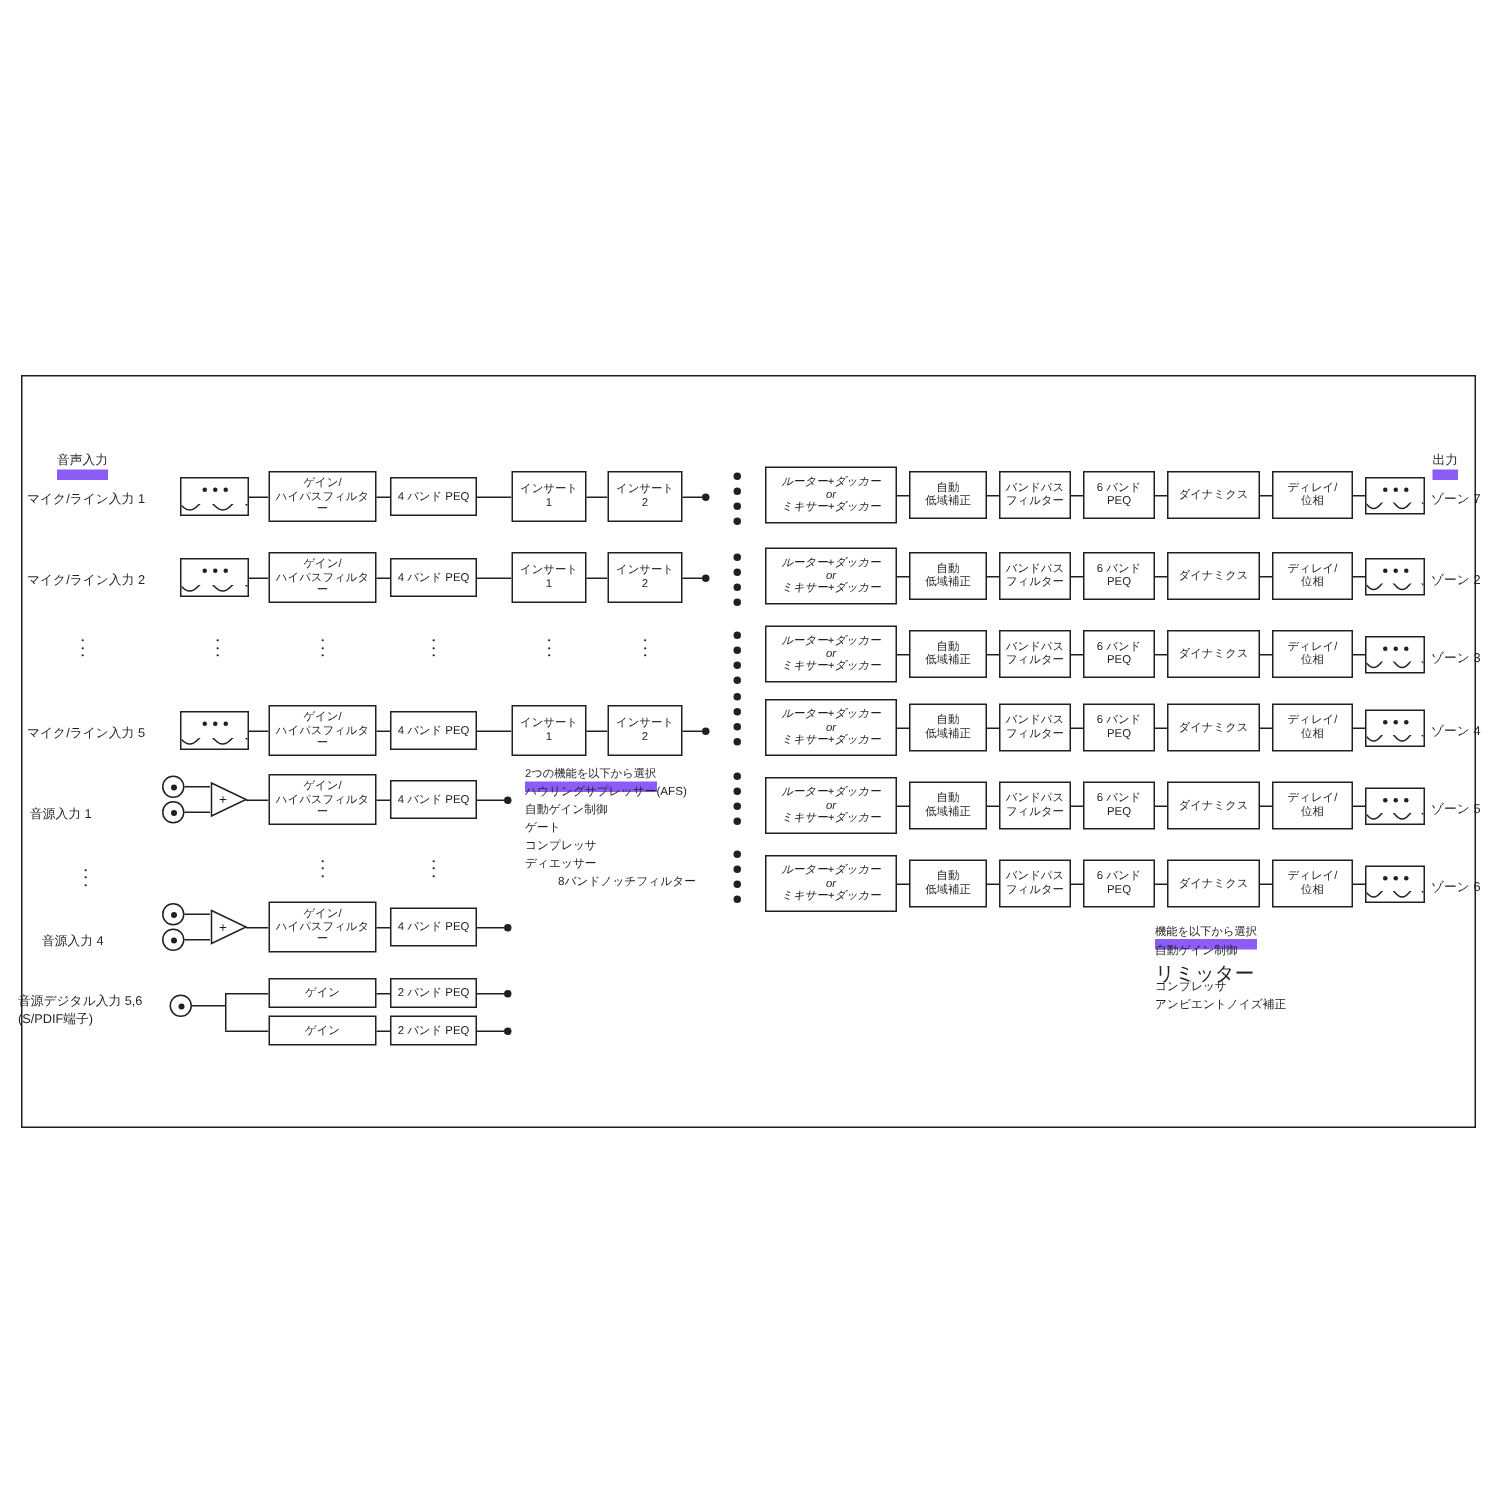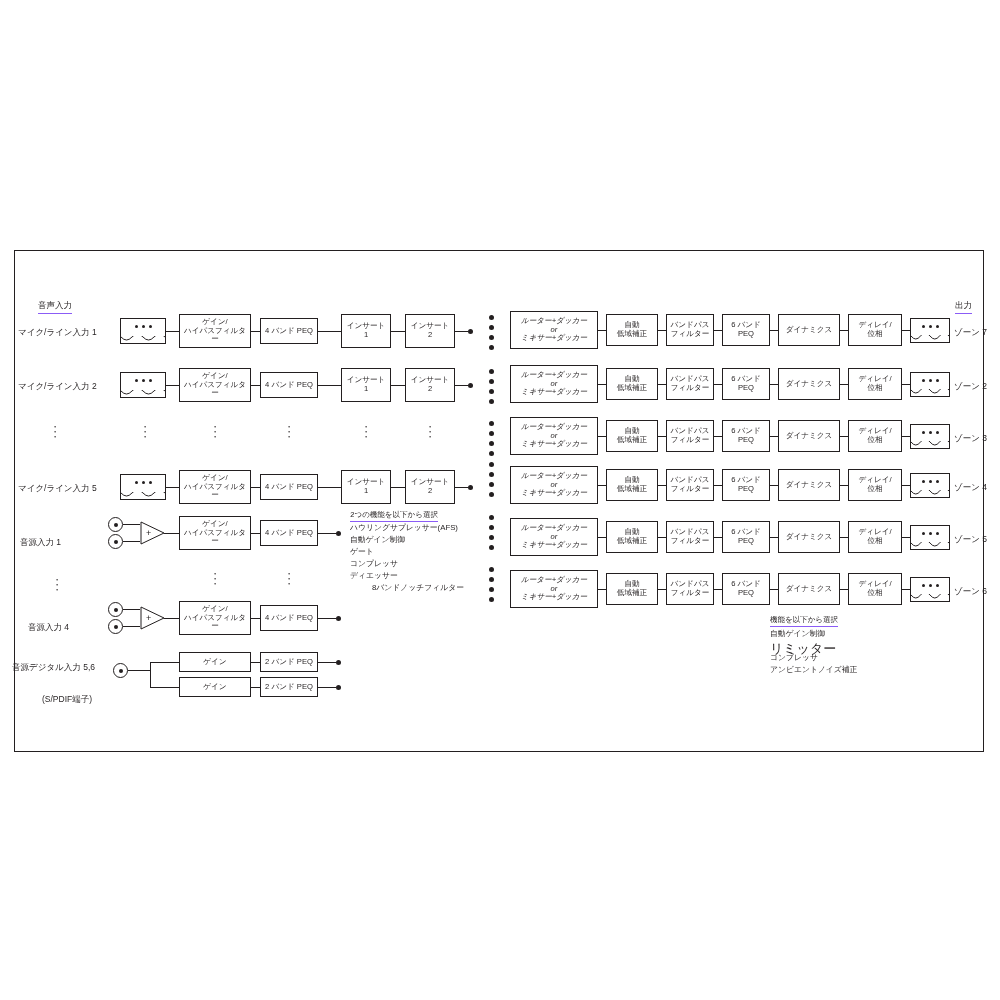--- a/index.html
+++ b/index.html
@@ -1,20 +1,20 @@
 <!DOCTYPE html>
 <html><head>
 <meta charset="utf-8">
 <style>
   html,body{margin:0;padding:0;background:#ffffff;}
   body{width:1000px;height:1000px;font-family:"Liberation Sans",sans-serif;color:#1a1a1a;}
   #stage{position:relative;width:1000px;height:1000px;overflow:hidden;}
   .frame{position:absolute;left:14px;top:250px;width:968px;height:500px;border:1px solid #231f20;background:#fff;}
   .lbl{position:absolute;font-size:8.5px;line-height:1.25;white-space:nowrap;color:#231f20;}
-  .lbl.u{border-bottom:1px solid #8b5cf6;padding-bottom:1px;font-family:Liberation Mono, monospace;}
+  .lbl.u{border-bottom:7px solid #8b5cf6;padding-bottom:1px;}
   .box{position:absolute;border:1px solid #231f20;background:#fff;display:flex;align-items:center;justify-content:center;text-align:center;font-size:7.6px;line-height:1.18;color:#231f20;box-sizing:border-box;padding:1px;}
   .box.it{font-style:italic;}
   .hline{position:absolute;height:1px;background:#231f20;}
   .vline{position:absolute;width:1px;background:#231f20;}
   .dot{position:absolute;width:5px;height:5px;border-radius:50%;background:#231f20;}
   .vdots{position:absolute;font-size:9px;line-height:5px;color:#231f20;letter-spacing:0;text-align:center;}
   .conn{position:absolute;border:1px solid #231f20;background:#fff;box-sizing:border-box;}
   .conn .w{position:absolute;left:0;bottom:0;width:100%;height:7px;}
   .conn .pins{position:absolute;left:0;top:3px;width:100%;height:8px;display:flex;align-items:center;justify-content:center;gap:4px;}
   .conn .pins i{display:block;width:3px;height:3px;border-radius:50%;background:#231f20;}
@@ -151,21 +151,21 @@
   <div class="plus" style="left:146px;top:613px;">+</div>
   <div class="hline" style="left:164px;top:618px;width:15px;"></div>
   <div class="box" style="left:179px;top:601px;width:72px;height:34px;white-space:pre-line;">ゲイン/
 ハイパスフィルター</div>
   <div class="hline" style="left:251px;top:618px;width:9px;"></div>
   <div class="box" style="left:260px;top:605px;width:58px;height:26px;">4 バンド PEQ</div>
   <div class="hline" style="left:318px;top:618px;width:18px;"></div>
   <div class="dot" style="left:336px;top:616px;"></div>
 
   <div class="lbl" style="left:12px;top:662px;">音源デジタル入力 5,6</div>
-  <div class="lbl" style="left:12px;top:694px;margin-left:30px;">(S/PDIF端子)</div>
+  <div class="lbl" style="left:12px;top:674px;">(S/PDIF端子)</div>
   <div class="rca" style="left:113px;top:663px;width:15px;height:15px;"></div>
   <div class="hline" style="left:128px;top:670px;width:22px;"></div>
   <div class="vline" style="left:150px;top:662px;height:25px;"></div>
   <div class="hline" style="left:150px;top:662px;width:29px;"></div>
   <div class="hline" style="left:150px;top:687px;width:29px;"></div>
   <div class="box" style="left:179px;top:652px;width:72px;height:20px;">ゲイン</div>
   <div class="box" style="left:179px;top:677px;width:72px;height:20px;">ゲイン</div>
   <div class="hline" style="left:251px;top:662px;width:9px;"></div>
   <div class="hline" style="left:251px;top:687px;width:9px;"></div>
   <div class="box" style="left:260px;top:652px;width:58px;height:20px;">2 バンド PEQ</div>

